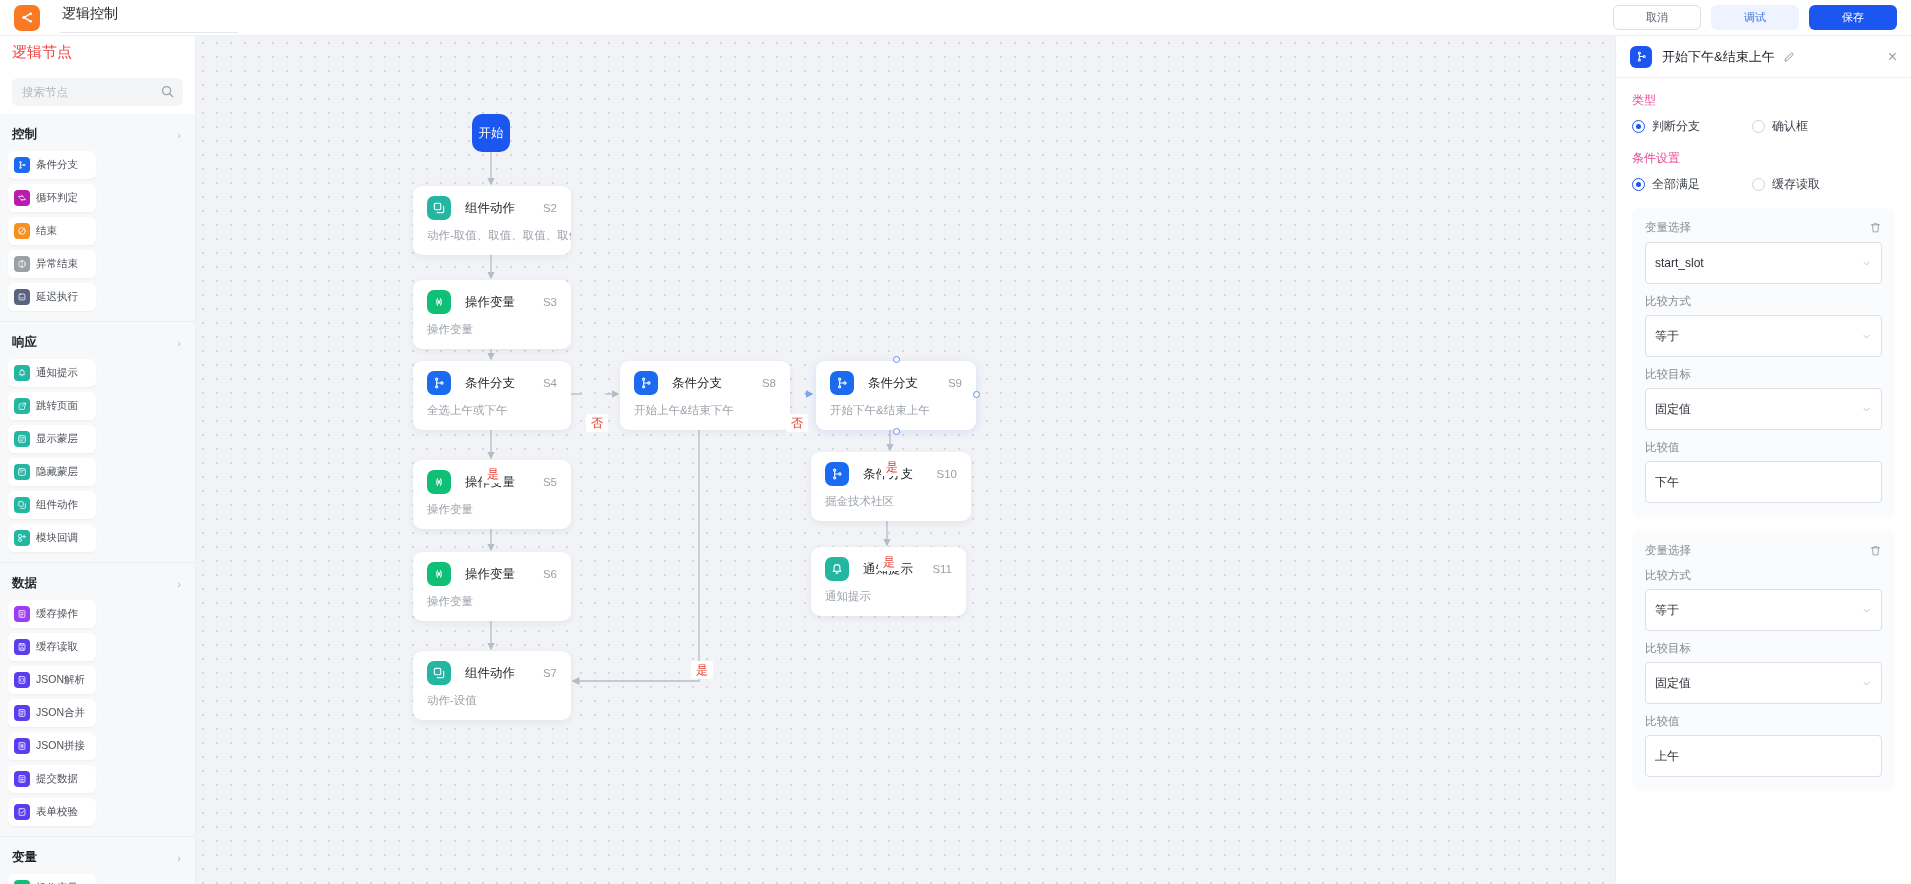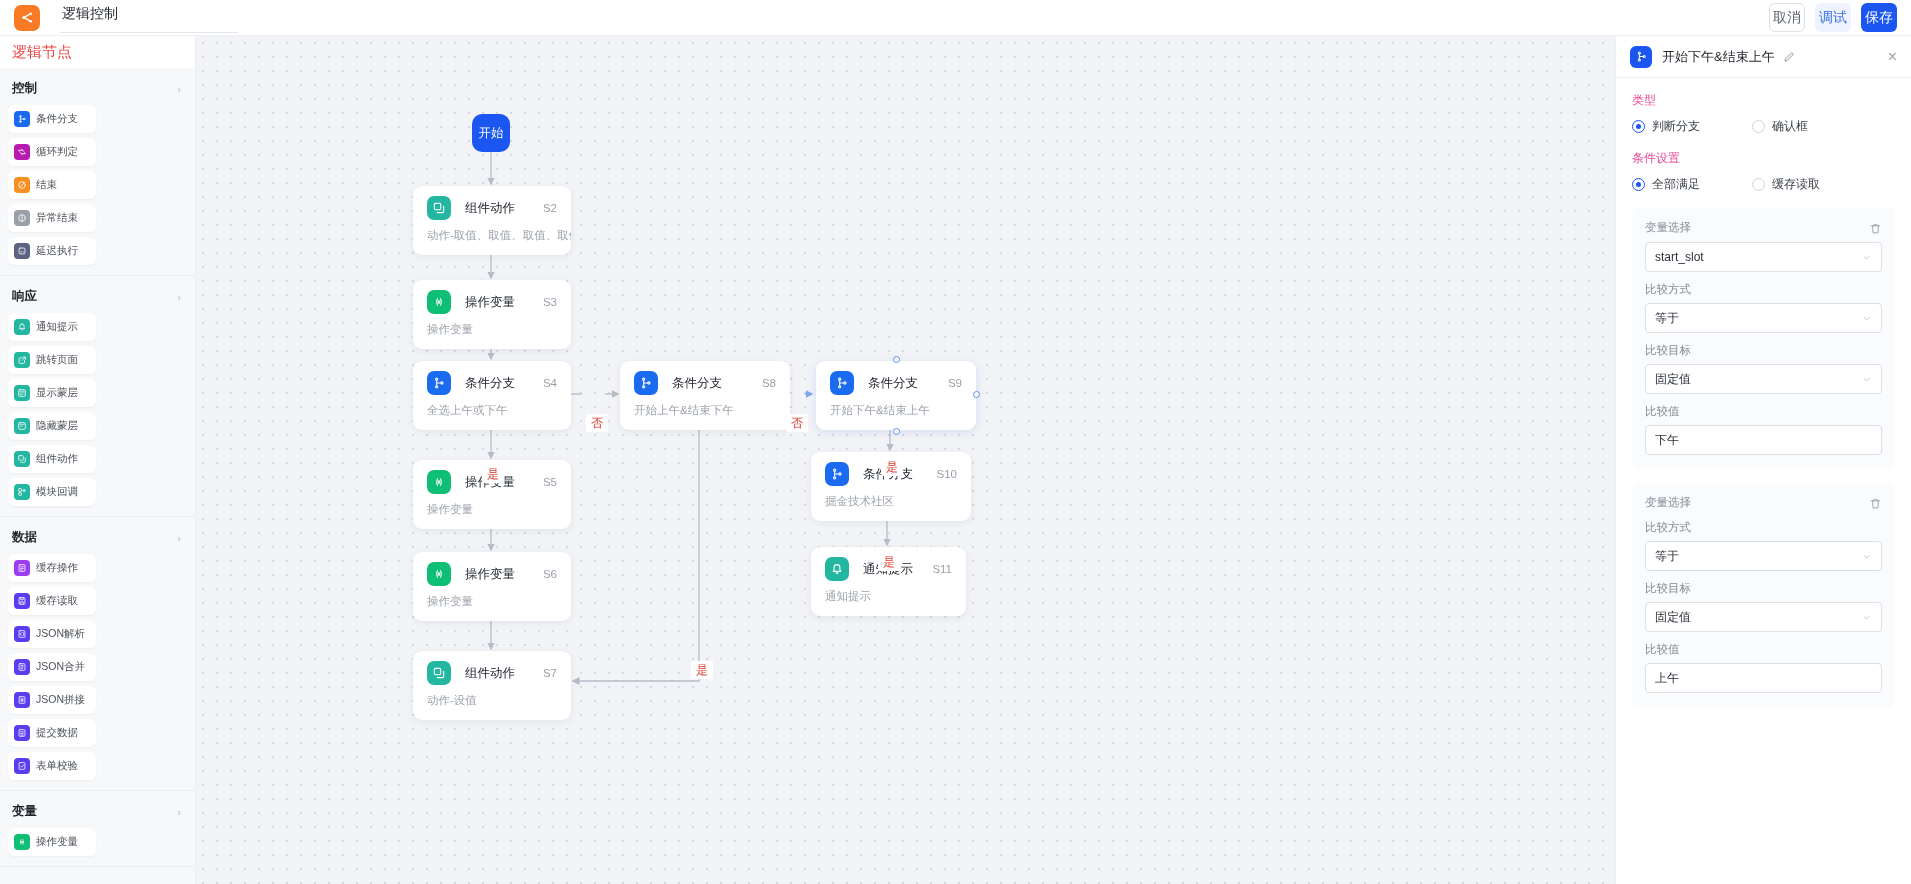--- a/index.html
+++ b/index.html
@@ -21,21 +21,21 @@
     margin-left:14px; display:flex; align-items:center; justify-content:center;
     flex:none;
   }
   .title-wrap { margin-left:20px; width:178px; }
   .title-input {
     font-size:14px; color:#1f2329; border:none; border-bottom:1px solid #e3e6eb;
     padding:3px 2px 10px 2px; width:100%; outline:none; background:transparent;
     font-family:inherit;
   }
   .topbar-actions { margin-left:auto; display:flex; align-items:center; gap:10px; padding-right:14px; }
-  .btn { font-size:14px; border-radius:6px; padding:5px 3px; cursor:pointer; border:1px solid transparent; line-height:1.2; font-family:inherit; }
+  .btn { font-size:11px; border-radius:6px; padding:5px 32px; cursor:pointer; border:1px solid transparent; line-height:1.2; font-family:inherit; }
   .btn-cancel { background:#fff; border-color:#dcdfe6; color:#5a6270; }
   .btn-debug  { background:#eef3ff; color:#3c6fe0; }
   .btn-save   { background:#1b56f0; color:#fff; }
 
   
   .left {
     position:absolute; left:0; top:36px; width:196px; height:848px;
     background:#f7f8fa; border-right:1px solid #eceef1; overflow:hidden; z-index:20;
   }
   .left-header { height:32px; display:flex; align-items:center; padding-left:12px; background:#fff; }
@@ -132,26 +132,26 @@
   .rp-body { padding:14px 16px 0 16px; height:806px; overflow:hidden; }
   .fld-label { font-size:12px; color:#ec4899; margin-bottom:9px; }
   .radio-row { display:flex; align-items:center; gap:10px; margin-bottom:15px; }
   .radio { display:flex; align-items:center; gap:7px; cursor:pointer; width:110px; }
   .rdot { width:13px; height:13px; border-radius:50%; border:1px solid #cfd4da; background:#fff; flex:none; position:relative; }
   .rdot.on { border-color:#1b56f0; }
   .rdot.on:after { content:""; position:absolute; left:3px; top:3px; width:5px; height:5px; border-radius:50%; background:#1b56f0; }
   .radio span { font-size:12px; color:#3b4049; }
 
   .cond-card { background:#fafbfc; border-radius:6px; padding:12px 13px 14px 13px; margin-bottom:14px; }
-  .cond-head { display:flex; align-items:flex-end; justify-content:space-between; margin-bottom:7px; }
+  .cond-head { display:flex; align-items:center; justify-content:space-between; margin-bottom:7px; }
   .cond-head .ct { font-size:11.5px; color:#858b94; }
   .trash { width:13px; height:13px; color:#9aa0a8; cursor:pointer; }
   .sub-label { font-size:11.5px; color:#858b94; margin:10px 0 6px 0; }
   .select, .textfield {
-    height:30px; border:1px solid #dcdfe6; border-radius:4px; background:#fff;
+    height:42px; border:1px solid #dcdfe6; border-radius:4px; background:#fff;
     display:flex; align-items:center; padding:0 9px; font-size:12px; color:#2b3038;
     position:relative; cursor:pointer;
   }
   .select .caret { margin-left:auto; color:#b7bcc3; width:11px; height:11px; }
   .textfield { cursor:text; }
 </style>
 </head>
 <body>
 
 <div class="app">
@@ -171,20 +171,29 @@
     <div class="topbar-actions">
       <button class="btn btn-cancel">取消</button>
       <button class="btn btn-debug">调试</button>
       <button class="btn btn-save">保存</button>
     </div>
   </div>
 
   <div class="left">
     <div class="left-header">
       <span>逻辑节点</span>
+    </div>
+    <div class="search-wrap">
+      <div class="search-box">
+        <input placeholder="搜索节点" style="">
+        <svg class="search-ico" viewBox="0 0 24 24" fill="none" stroke="currentColor" stroke-width="2">
+          <circle cx="10.5" cy="10.5" r="6.5"></circle>
+            <path d="M15.5 15.5 L21 21"></path>
+        </svg>
+      </div>
     </div>
     <div id="palette-groups">
         <div class="group">
           <div class="group-head">
             <span class="g-title">控制</span>
                     <span class="chev">›</span>
           </div>
           <div class="nodes">
             <div class="node-item">
               <span class="node-ico" style="background:#1b6bf0">

